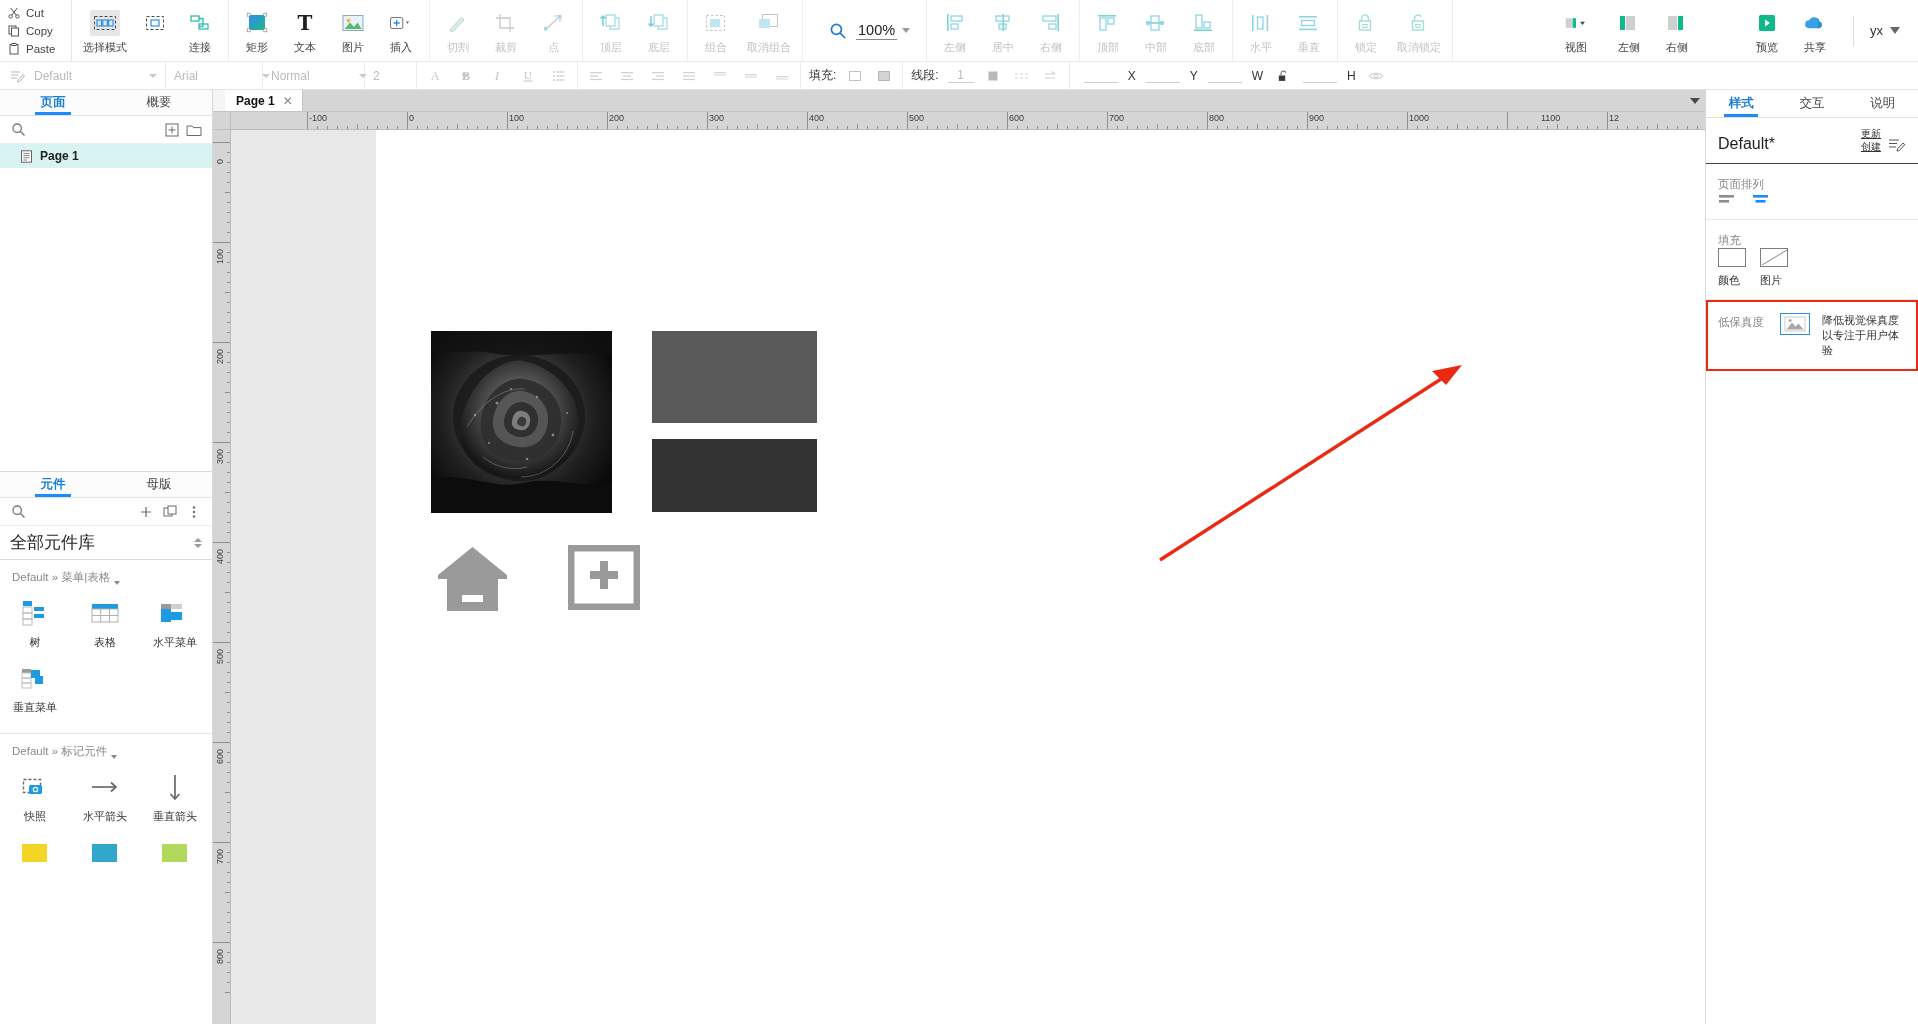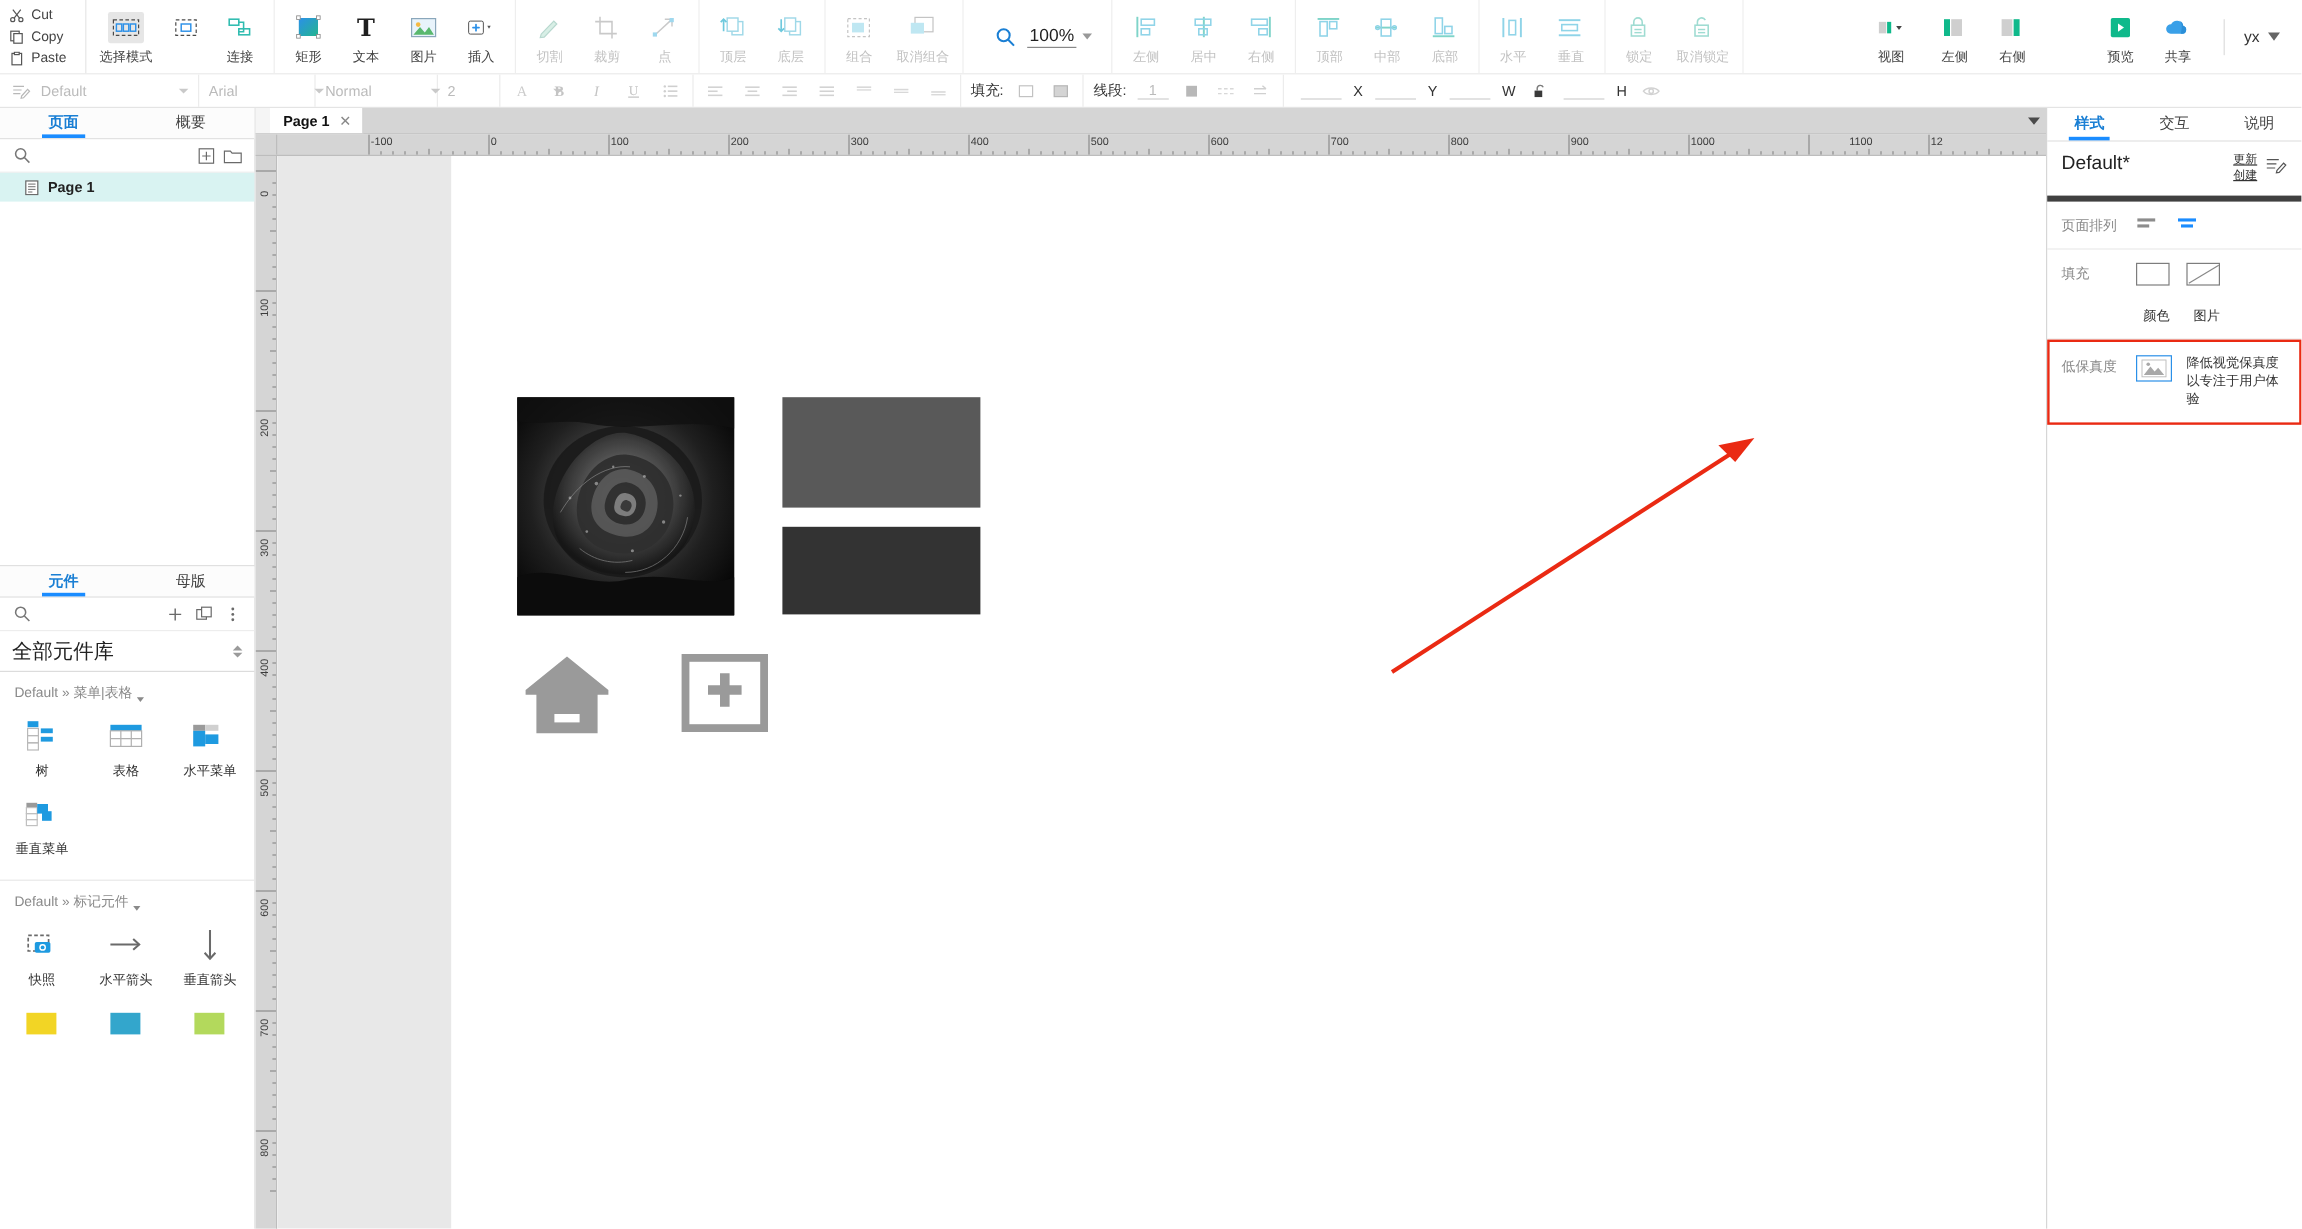--- a/index.html
+++ b/index.html
@@ -200,30 +200,30 @@
   .right { width:213px; min-width:213px; display:flex; flex-direction:column; border-left:1px solid #d6d6d6; background:#fff; }
   .rp-tabs { display:flex; height:28px; border-bottom:1px solid #e2e2e2; }
   .rp-tab { flex:1; display:flex; align-items:center; justify-content:center; font-size:12.5px; color:#444; position:relative; cursor:default; }
   .rp-tab.active { color:#1a7fd4; font-weight:bold; }
   .rp-tab.active::after { content:""; position:absolute; bottom:0; left:50%; transform:translateX(-50%); width:34px; height:3px; background:#1a8cff; }
   .rp-sec { padding:10px 12px 12px 12px; border-bottom:1px solid #e9e9e9; }
   .rp-label { font-size:11.5px; color:#888; margin-bottom:6px; }
   .rp-field { display:flex; align-items:center; border-bottom:1px solid #c9c9c9; padding-bottom:3px; }
   .rp-field .val { flex:1; font-size:14px; color:#333; }
   .rp-link { color:#1a1a1a; font-size:12.5px; text-decoration:underline; display:inline-block; margin-top:12px; cursor:default; }
-  .rp-style-row { display:flex; align-items:flex-start; padding:10px 12px; border-bottom:5px solid #404040; }
+  .rp-style-row { display:flex; align-items:flex-end; padding:10px 12px; border-bottom:1px solid #404040; }
   .rp-style-name { flex:1; font-size:16px; color:#222; }
   .rp-upd { display:flex; flex-direction:column; font-size:10px; color:#333; line-height:1.25; text-align:center; }
   .rp-upd span { text-decoration:underline; cursor:default; }
   .rp-edit-ic { width:18px;height:18px;margin-left:7px; }
-  .rp-prop-row { display:flex; align-items:flex-start; padding:11px 12px; border-bottom:1px solid #e9e9e9; }
+  .rp-prop-row { display:flex; align-items:flex-start; padding:11px 12px; border-bottom:1px solid #e9e9e9;flex-direction:column; }
   .rp-prop-lbl { width:62px; font-size:11.5px; color:#888; padding-top:2px; }
   .rp-prop-ctl { flex:1; display:flex; align-items:flex-start; gap:14px; }
   .align-ic { width:20px;height:16px;display:flex;align-items:center;justify-content:center;cursor:default; }
-  .fill-opt { display:flex; flex-direction:column; align-items:flex-end; gap:18px; cursor:default; }
+  .fill-opt { display:flex; flex-direction:column; align-items:flex-start; gap:6px; cursor:default; }
   .fill-box { width:28px; height:19px; border:1px solid #7d7d7d; background:#fff; }
   .fill-cap { font-size:11px; color:#333; }
   .lofi-row { border:2px solid #ea2a13; display:flex; align-items:flex-start; padding:11px 10px; margin:0; }
   .lofi-btn { width:30px;height:22px;border:1px solid #2b90e8; display:flex;align-items:center;justify-content:center; background:#fff; }
   .lofi-desc { font-size:11px; color:#333; line-height:1.35; margin-left:12px; flex:1; }
 
   
   .arrow-overlay { position:absolute; inset:0; pointer-events:none; }
 </style>
 </head>

